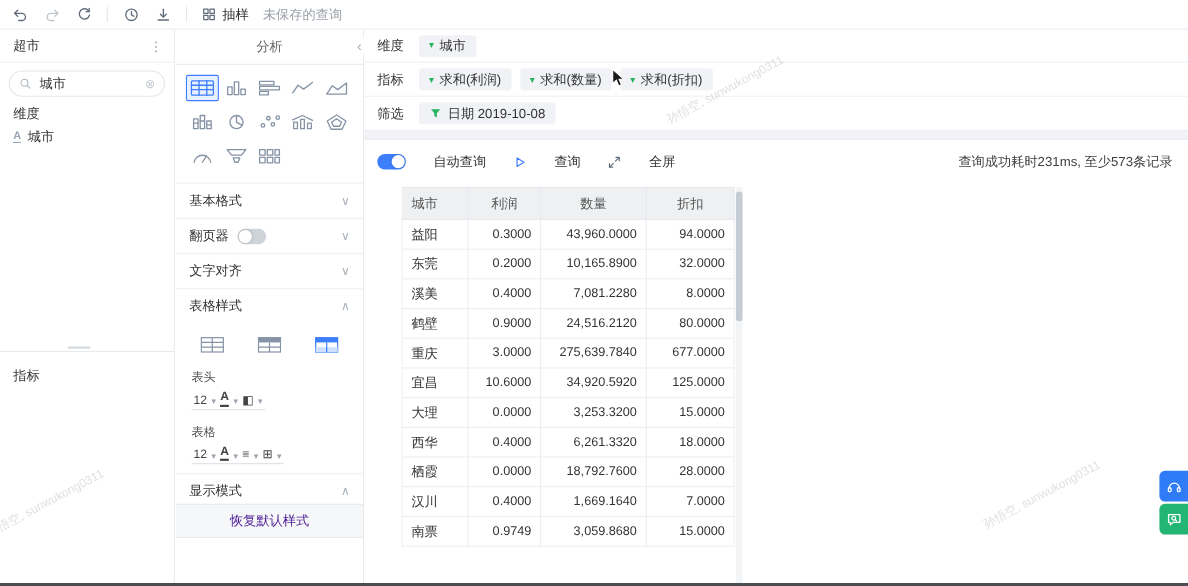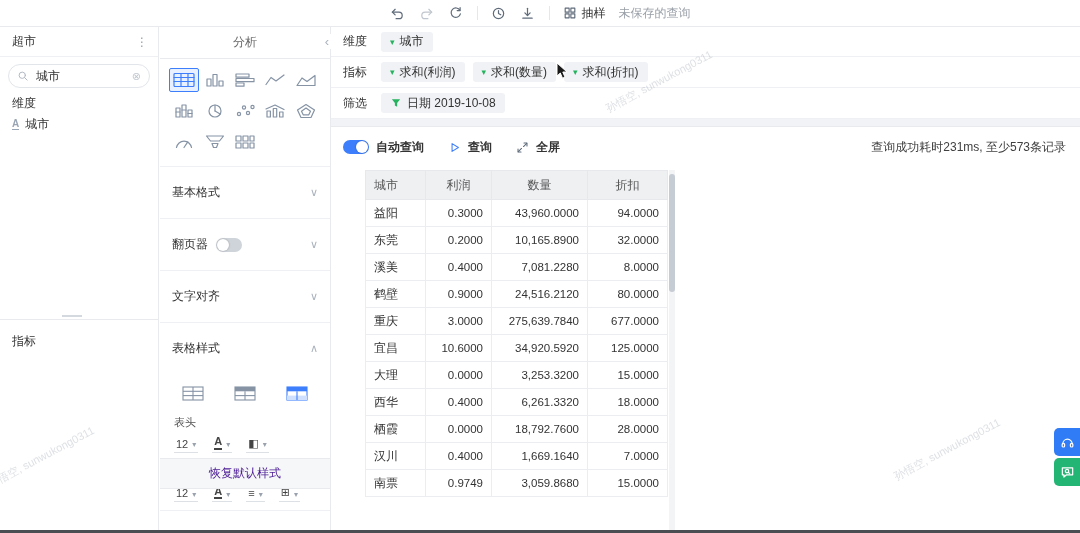--- a/index.html
+++ b/index.html
@@ -3,21 +3,21 @@
 <meta charset="utf-8">
 <style>
   html,body{margin:0;padding:0;background:#fff;}
   #app{position:relative;width:1080px;height:533px;overflow:hidden;background:#fff;
        font-family:"Liberation Sans","DejaVu Sans",sans-serif;font-size:12px;color:#333;}
   svg{display:block;}
   .icn{stroke:#5f6b7a;fill:none;stroke-width:1.3;stroke-linecap:round;stroke-linejoin:round;}
   .icn.dim{stroke:#c0c6cd;}
   
   .topbar{position:absolute;top:0;left:0;right:0;height:27px;background:#fff;border-bottom:1px solid #e8eaee;
-          display:flex;align-items:center;padding:0 10px;box-sizing:border-box;flex-direction:column;}
+          display:flex;align-items:center;padding:0 10px;box-sizing:border-box;}
   .tb-left{display:flex;align-items:center;gap:13px;flex:1;}
   .tb-sep{width:1px;height:14px;background:#e4e7eb;}
   .tb-ic{width:16px;height:16px;display:flex;align-items:center;justify-content:center;cursor:pointer;}
   .tb-sample{display:flex;align-items:center;gap:5px;color:#333;}
   .tb-unsaved{color:#9aa0a8;}
   .tb-right{display:flex;align-items:center;gap:10px;}
   .btn{height:22px;padding:0 14px;border-radius:12px;border:1px solid #dcdfe4;background:#fff;color:#333;
        display:flex;align-items:center;font-size:12px;cursor:pointer;}
   .btn.primary{background:#3d7efc;border-color:#3d7efc;color:#fff;}
   
@@ -38,55 +38,55 @@
   .p-tabs{height:31px;border-bottom:1px solid #e8eaee;display:flex;position:relative;}
   .p-tab{flex:1;display:flex;align-items:center;justify-content:center;color:#666;cursor:pointer;position:relative;}
   .p-tab.active{color:#3d7efc;}
   .p-tab.active .tab-bar{position:absolute;bottom:0;left:18px;right:18px;height:2px;background:#3d7efc;}
   .p-collapse{position:absolute;right:-1px;top:7px;color:#aab2bd;font-size:13px;cursor:pointer;background:#fff;padding:0 2px;}
   .icon-grid{display:grid;grid-template-columns:repeat(5,1fr);row-gap:7px;padding:9px 9px 10px;}
   .ig-cell{width:28px;height:22px;display:flex;align-items:center;justify-content:center;border:1px solid transparent;border-radius:2px;cursor:pointer;margin:0 auto;}
   .ig-cell svg{stroke:#8593a5;fill:none;stroke-width:1.2;stroke-linecap:round;stroke-linejoin:round;}
   .ig-cell.selected{background:#e8f1ff;border-color:#3d7efc;}
   .ig-cell.selected svg{stroke:#3d7efc;}
-  .sec{height:31px;display:flex;align-items:center;justify-content:space-between;padding:10px 12px;border-top:1px solid #eef0f3;cursor:pointer;}
+  .sec{height:31px;display:flex;align-items:center;justify-content:space-between;padding:0 12px;border-top:1px solid #eef0f3;cursor:pointer;}
   .sec-caret{color:#aab2bd;font-size:11px;}
   .sec-left{display:flex;align-items:center;gap:8px;}
   .toggle{width:26px;height:14px;border-radius:8px;position:relative;cursor:pointer;}
   .toggle .knob{position:absolute;top:1px;width:12px;height:12px;border-radius:50%;background:#fff;box-shadow:0 0 2px rgba(0,0,0,.3);}
   .toggle.off{background:#cfd4da;}
   .toggle.off .knob{left:1px;}
   .toggle.on{background:#3d7efc;}
   .toggle.on .knob{right:1px;}
   .ts-row{display:flex;justify-content:space-between;padding:7px 14px 6px;}
   .ts-cell{width:38px;height:24px;display:flex;align-items:center;justify-content:center;cursor:pointer;}
   .ts-cell svg{stroke:#8593a5;fill:none;stroke-width:1.1;}
   .ts-cell.selected svg{stroke:#3d7efc;}
   .p-sub{padding:4px 14px 2px;color:#555;font-size:11px;}
-  .ctl-row{display:flex;align-items:flex-end;gap:14px;padding:4px 14px 8px;}
+  .ctl-row{display:flex;align-items:flex-end;padding:4px 14px 8px;}
   .ctl{display:inline-flex;align-items:flex-end;gap:4px;border-bottom:1px solid #dde1e6;padding:0 2px 2px;font-size:11px;color:#444;cursor:pointer;}
   .ctl .a-letter{border-bottom:2px solid #444;line-height:1.05;font-weight:bold;}
   .ctl .cr{color:#9aa2ad;font-size:8px;line-height:1.2;}
   .radio-row{display:flex;align-items:center;gap:16px;padding:8px 14px 10px;}
   .radio{display:flex;align-items:center;gap:5px;cursor:pointer;color:#333;}
   .rd{width:12px;height:12px;border-radius:50%;border:1px solid #c3c9d1;box-sizing:border-box;background:#fff;}
   .radio.checked .rd{border:3.5px solid #3d7efc;}
   .reset-btn{position:absolute;left:0;right:0;top:431px;height:29px;border-top:1px solid #e8eaee;border-bottom:1px solid #e8eaee;
              background:#f6f7f9;display:flex;align-items:center;justify-content:center;color:#4c1d95;cursor:pointer;}
   
   .main{position:absolute;top:27px;left:331px;right:0;bottom:3px;background:#fff;}
   .cfg-row{height:29px;border-bottom:1px solid #eef0f3;display:flex;align-items:center;padding:0 12px;gap:12px;}
   .cfg-row.tall{height:30px;}
   .cfg-label{color:#333;width:26px;flex:none;}
   .chips{display:flex;align-items:center;gap:8px;}
   .chip{display:inline-flex;align-items:center;gap:5px;height:20px;padding:0 9px;background:#f0f2f5;border-radius:3px;cursor:pointer;}
   .chip-caret{color:#26b35f;font-size:9px;}
   .band{height:7px;background:#f1f3f6;border-bottom:1px solid #e8eaee;}
   .query-bar{height:40px;display:flex;align-items:center;gap:24px;padding:0 12px;position:relative;}
-  .qb-group{display:flex;align-items:center;gap:7px;cursor:pointer;font-weight:bold;}
+  .qb-group{display:flex;align-items:center;gap:25px;cursor:pointer;}
   .qb-status{position:absolute;right:14px;color:#404040;}
   
   .table-wrap{position:absolute;top:143px;left:34px;bottom:0;overflow:hidden;}
   table.result{border-collapse:collapse;table-layout:fixed;}
   table.result th{background:#eef0f2;color:#555;font-weight:normal;height:28px;border:1px solid #e6e8ec;padding:0 8px;font-size:12px;}
   table.result th.num-h{text-align:center;}
   table.result th:first-child{text-align:left;}
   table.result td{height:26px;border:1px solid #ebedf0;padding:0 8px;color:#333;font-size:12px;background:#fff;}
   table.result td.num{text-align:right;font-size:11.5px;}
   .vscroll{position:absolute;top:143px;left:338px;bottom:0;width:6px;background:#f3f4f6;}

